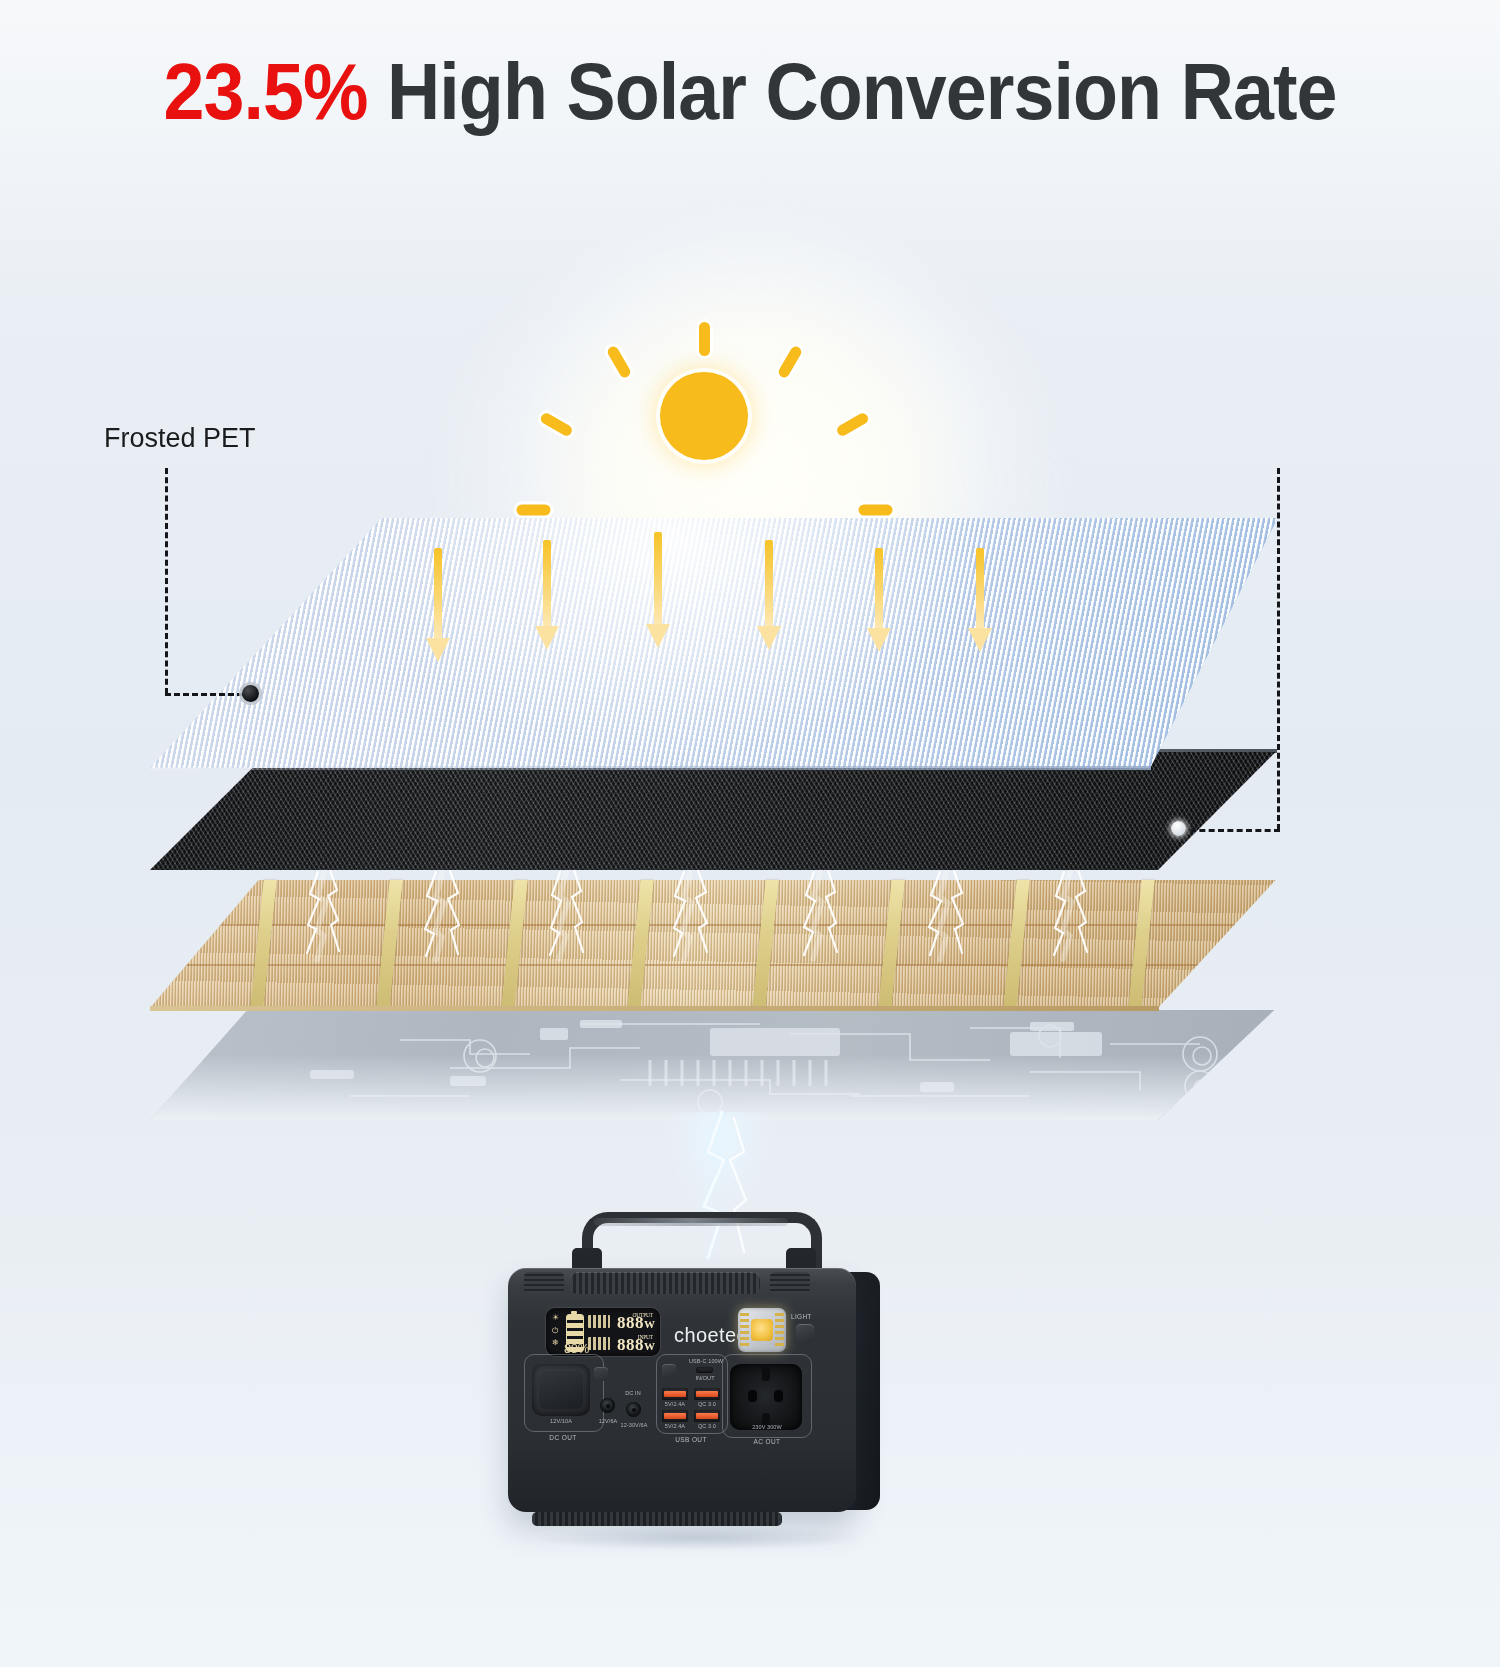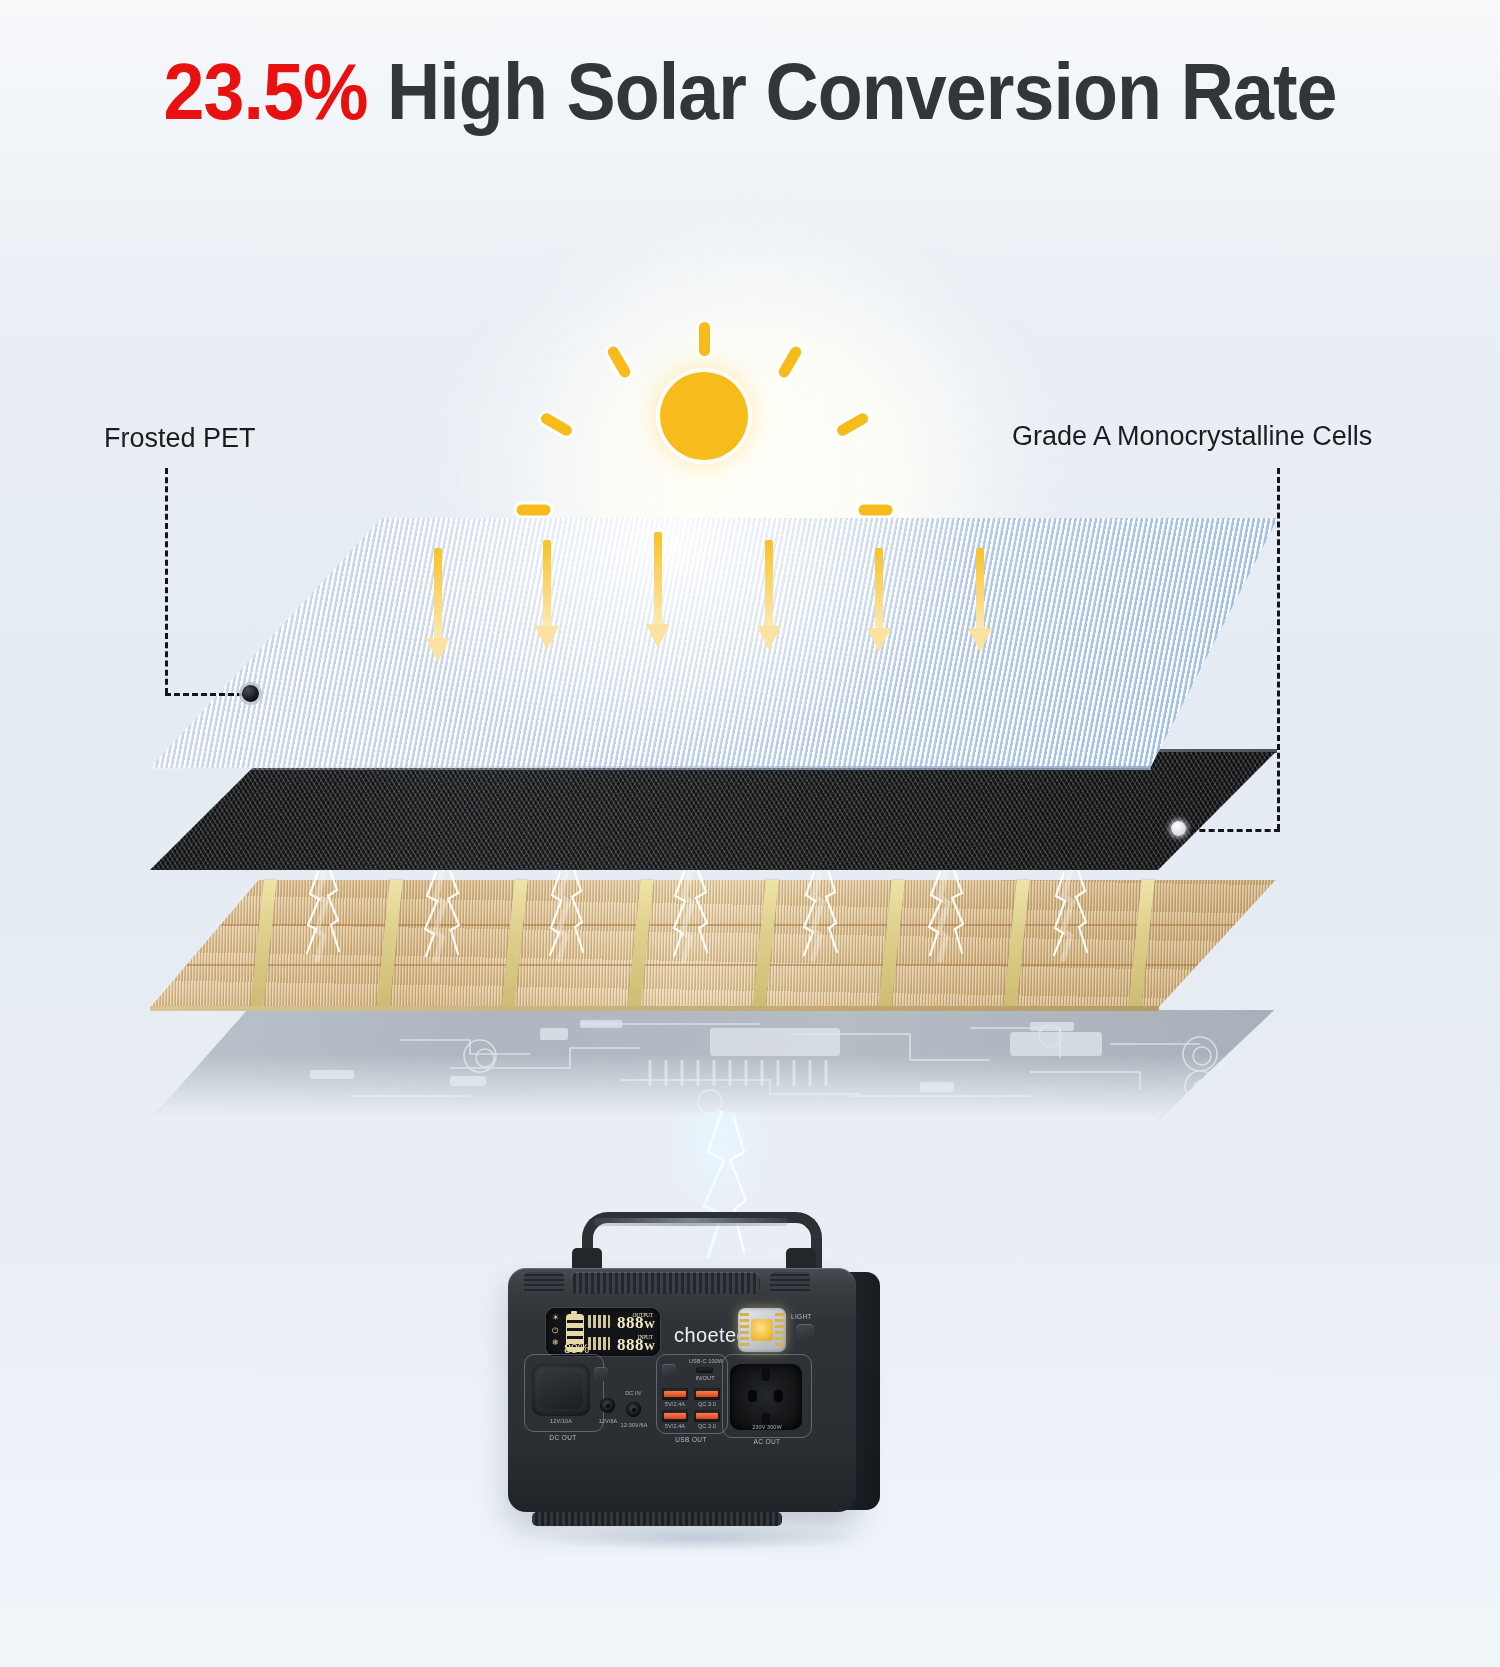--- a/index.html
+++ b/index.html
@@ -362,21 +362,20 @@
     <path d="M62 2 l-14 40 l16 8 l-20 46 l18 8 l-14 44" stroke="#ffffff" stroke-width="3" fill="none" stroke-linecap="round" opacity=".95"></path>
     <path d="M62 2 l-14 40 l16 8 l-20 46 l18 8 l-14 44" stroke="#ddf3ff" stroke-width="9" fill="none" stroke-linecap="round" opacity=".28"></path>
     <path d="M74 8 l10 34 l-14 8 l16 40 l-12 10 l10 42" stroke="#ffffff" stroke-width="2.4" fill="none" stroke-linecap="round" opacity=".8"></path>
   </svg>
 
   <div class="lbl lbl-left">Frosted PET</div>
   <div class="leader-v" style="left:165px;top:468px;height:226px;"></div>
   <div class="leader-h" style="left:165px;top:693px;width:78px;"></div>
   <div class="dot-dark" style="left:242px;top:685px;"></div>
 
-  <div class="lbl lbl-right">Grade A Monocrystalline Cells</div>
   <div class="leader-v" style="left:1277px;top:468px;height:362px;"></div>
   <div class="leader-h" style="left:1190px;top:829px;width:90px;"></div>
   <div class="dot-light" style="left:1171px;top:821px;"></div>
 
   <div class="bg-bottom"></div>
   <div class="shadow"></div>
 
   <div class="station">
 
     <div class="handle"></div>

